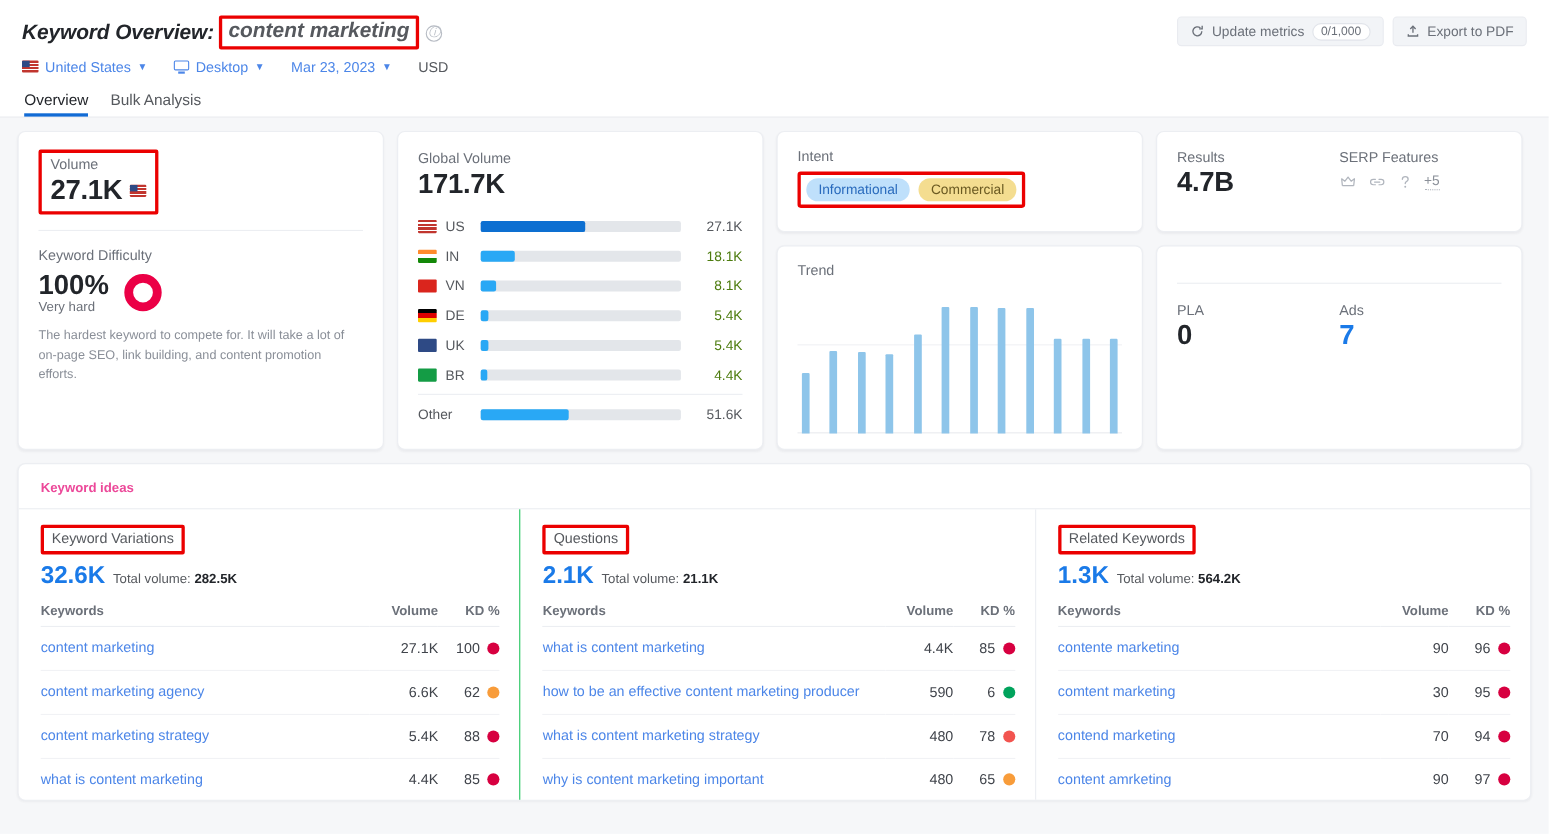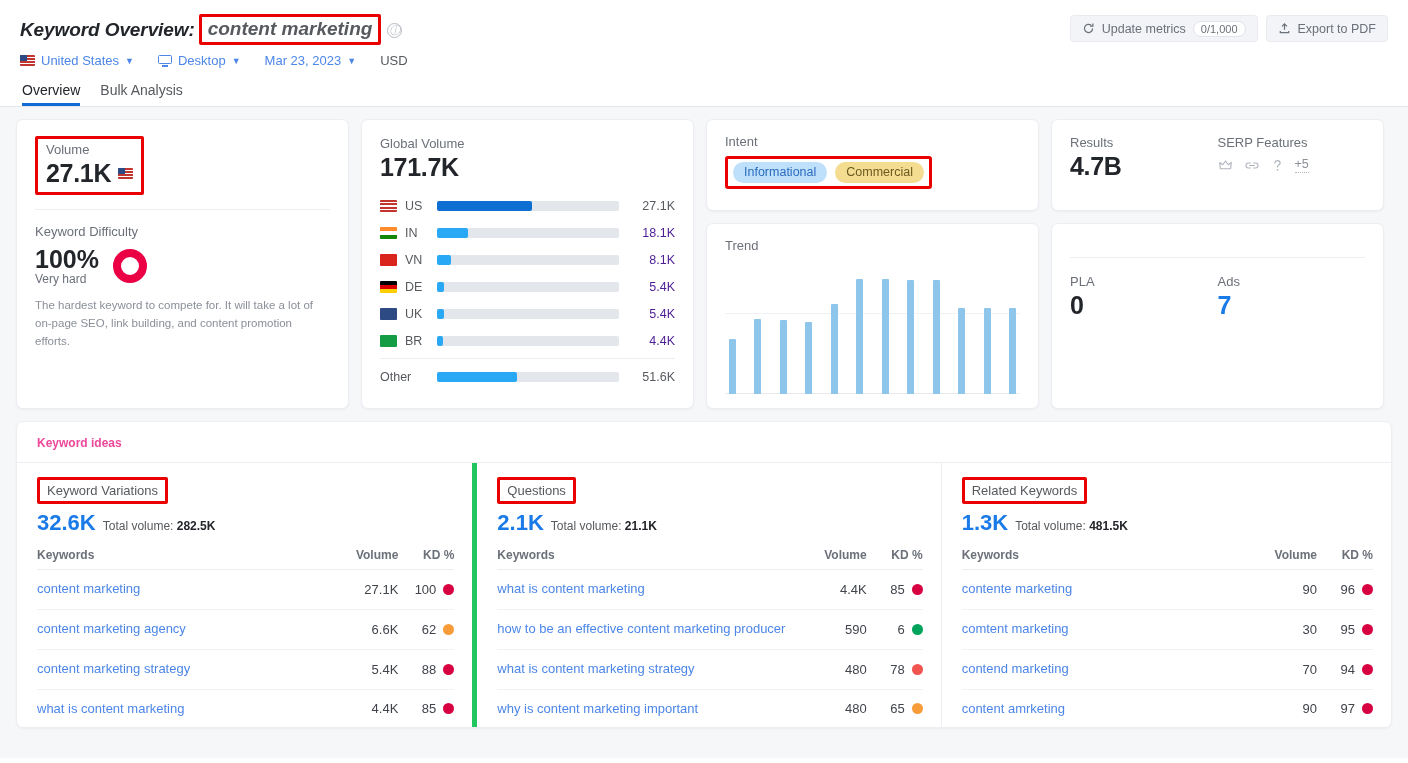--- a/index.html
+++ b/index.html
@@ -94,21 +94,21 @@
 
   
   .gv-card { padding:16px 18px 14px 18px; height:290px; }
   .gv-rows { margin-top:10px; }
   .gv-row { display:flex; align-items:center; height:27px; }
   .gv-flag { width:17px; height:12px; border-radius:1px; flex:none; margin-right:8px; }
   .gv-code { font-size:12.5px; width:32px; color:#56595e; }
   .gv-track { flex:1; height:10px; background:#e3e6ea; border-radius:2px; position:relative; margin-right:10px; }
   .gv-fill { position:absolute; left:0; top:0; bottom:0; border-radius:2px; background:#29a8f5; }
   .gv-fill.dark { background:#0d6fd1; }
-  .gv-val { font-size:12.5px; width:46px; text-align:right; color:#4c1d95; }
+  .gv-val { font-size:12.5px; width:46px; text-align:right; color:#4d7c0f; }
   .gv-val.dark { color:#56595e; }
   .gv-sep { height:1px; background:#eceef2; margin:4px 0 4px 0; }
   .gv-other-label { font-size:12.5px; width:57px; color:#56595e; }
 
   
   .intent-card { padding:14px 18px 16px 18px; height:92px; }
   .badges-wrap { border:3px solid #eb0000; border-radius:3px; display:inline-flex; gap:8px; padding:3px 5px; margin-top:7px; }
   .badge { border-radius:11px; font-size:12.5px; padding:3px 11px 4px 11px; }
   .badge.info { background:#bfe0fb; color:#2a6bbd; }
   .badge.comm { background:#f4dd90; color:#6b5a22; }
@@ -131,21 +131,21 @@
   .cpc-col { flex:1; }
   .cpc-div { height:1px; background:#eceef2; margin:18px 0 16px 0; }
   .blue-num { color:#1a7ae8; }
 
   
   .ideas-card { margin-top:12px; background:#fff; border:1px solid #eceef2; border-radius:7px; height:307px; overflow:hidden; box-shadow:0 1px 2px rgba(30,40,60,.05); }
   .ideas-head { font-size:12px; font-weight:bold; color:#ec4899; padding:14px 20px 12px 20px; }
   .ideas-rule { height:1px; background:#eceef2; }
   .ideas-cols { display:flex; }
   .ideas-col { width:456px; padding:14px 18px 0 20px; }
-  .ideas-col.mid { border-left:5px solid #22c55e; border-right:1px solid #eceef2; width:470px; }
+  .ideas-col.mid { border-left:1px solid #22c55e; border-right:1px solid #eceef2; width:470px; }
   .ideas-col.last { width:450px; }
   .col-title-box { border:3px solid #eb0000; border-radius:2px; display:inline-block; padding:1px 7px 2px 7px; }
   .col-title { font-size:13px; color:#56595e; }
   .col-sum { display:flex; align-items:baseline; gap:7px; margin-top:6px; }
   .col-sum-big { font-size:22px; font-weight:bold; color:#1a7ae8; }
   .col-sum-rest { font-size:12px; color:#56595e; }
   .col-sum-rest b { color:#22252a; }
   .kw-table { width:100%; border-collapse:collapse; margin-top:12px; }
   .kw-table th {
     font-size:12px; font-weight:bold; color:#6b7079; text-align:right;
@@ -446,21 +446,21 @@
                 </tr>
                 <tr>
                   <td><span class="kw-link">why is content marketing important</span></td>
                   <td class="td-vol">480</td>
                   <td class="td-kd">65<span class="dot" style="background:#f89c3a"></span></td>
                 </tr>
               </tbody>
             </table></div>
           <div class="ideas-col last"><div class="col-title-box"><span class="col-title">Related Keywords</span></div><div class="col-sum">
               <span class="col-sum-big">1.3K</span>
-              <span class="col-sum-rest">Total volume: <b>481.5K</b></span>
+              <span class="col-sum-rest">Total volume: <b>564.2K</b></span>
             </div><table class="kw-table">
               <thead>
                 <tr>
                   <th class="kwh">Keywords</th>
                   <th>Volume</th>
                   <th>KD %</th>
                 </tr>
               </thead>
               <tbody>
                 <tr>

